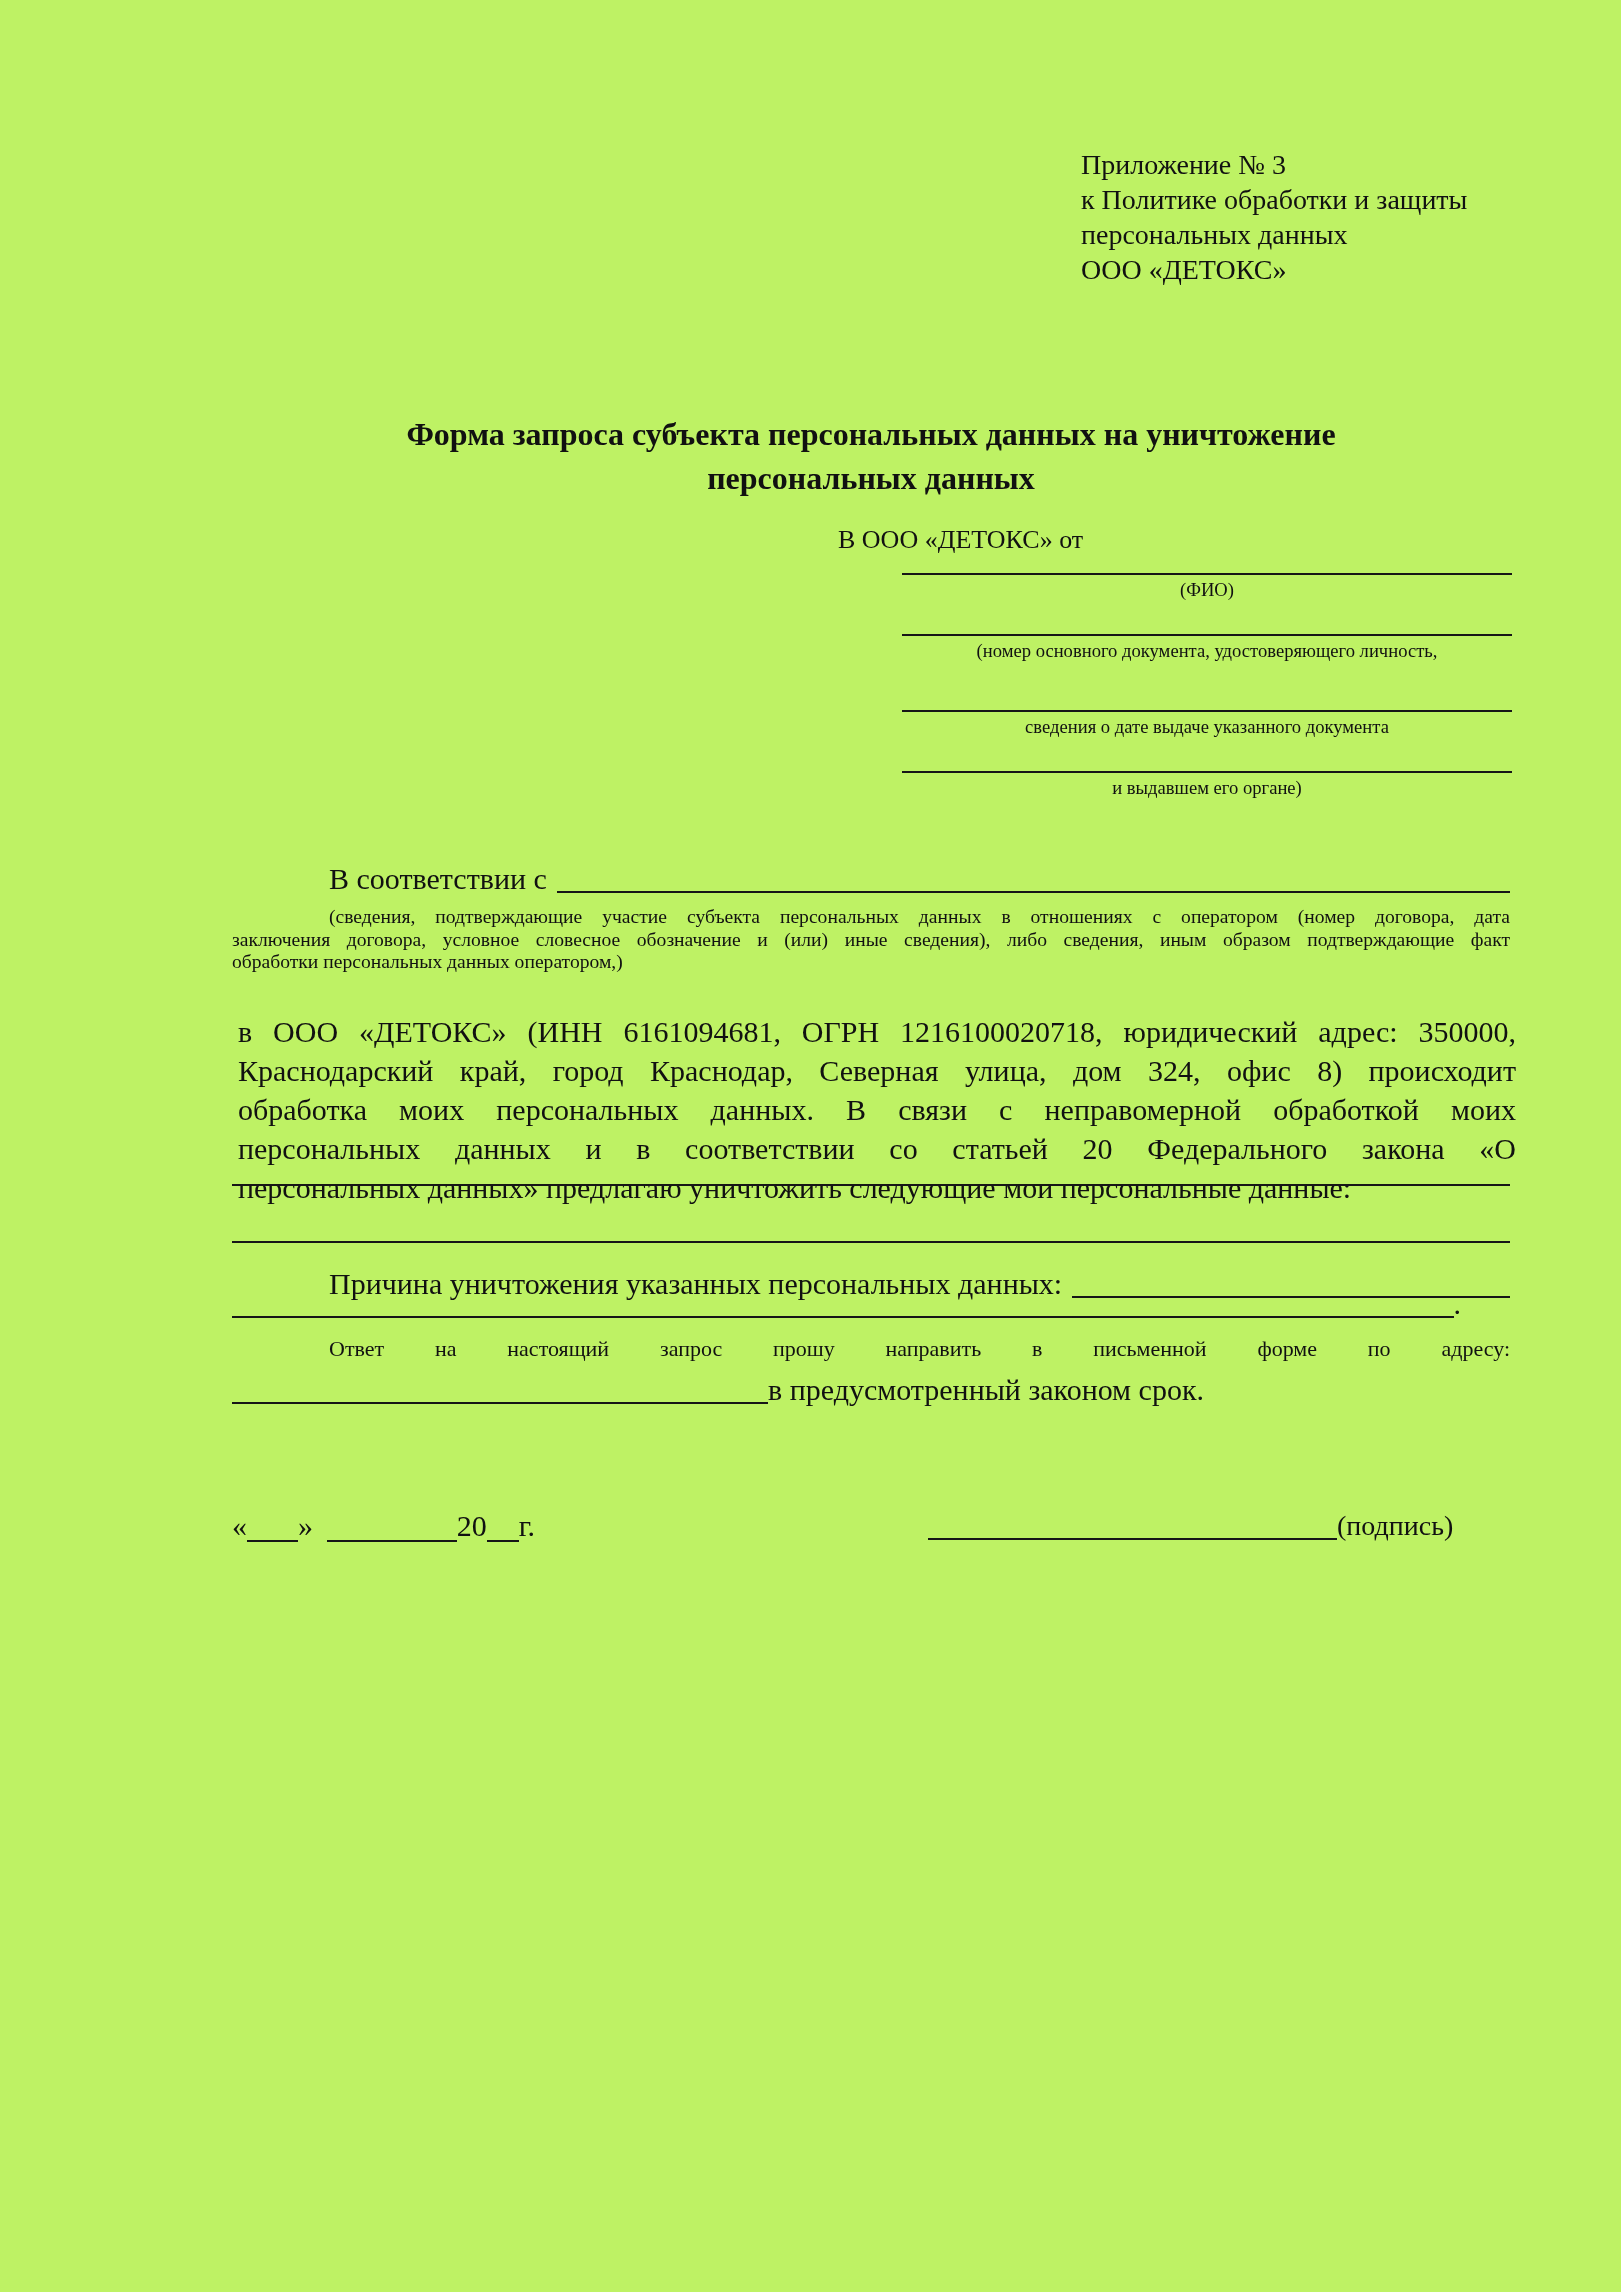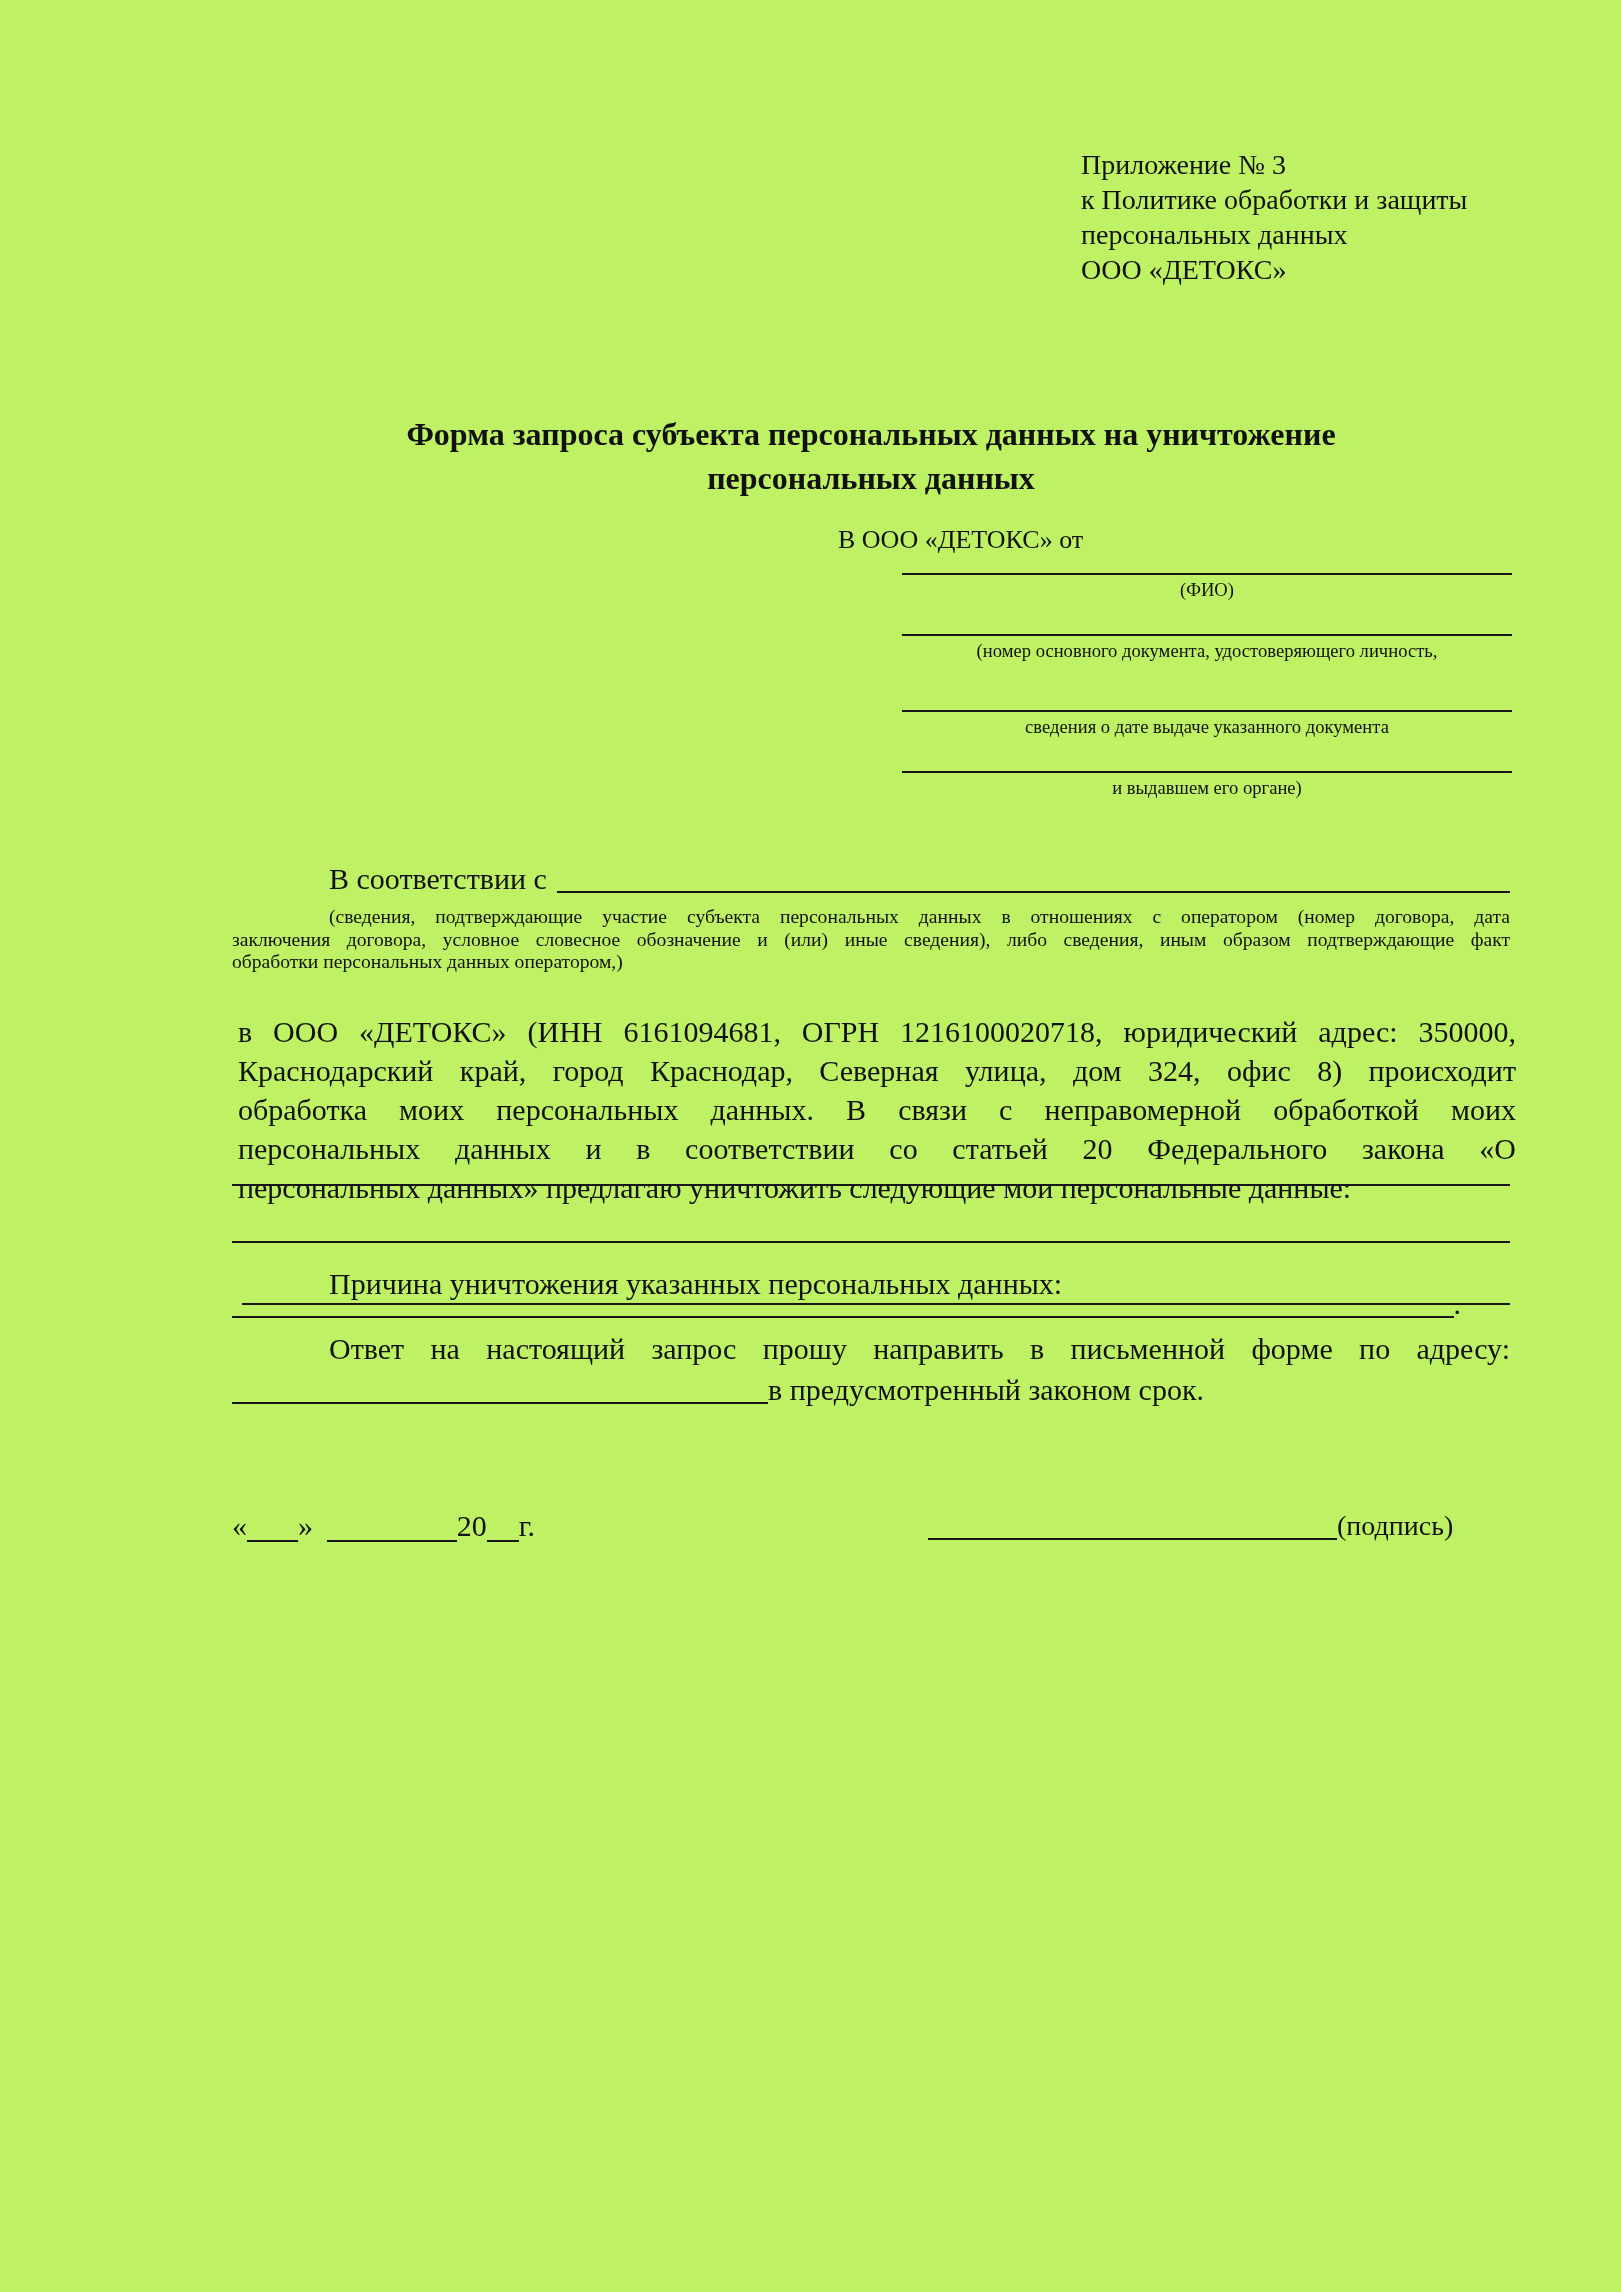--- a/index.html
+++ b/index.html
@@ -39,27 +39,27 @@
 
   .fineprint { left:232px; top:906px; width:1278px; font-size:19.6px; line-height:22.5px; }
   .fineprint .jl { text-align:justify; text-align-last:justify; }
   .fineprint .first { text-indent:97px; }
 
   .bodytext { left:232px; top:1012px; width:1278px; font-size:30px; line-height:39px;margin-left:6px; }
   .bodytext .jl { text-align:justify; text-align-last:justify; }
 
   .blankline { left:232px; width:1278px; border-top:2.9px solid #161616; height:0; }
 
-  .reason { left:232px; top:1264px; width:1278px; font-size:30px; line-height:39px;flex-direction:column; }
+  .reason { left:232px; top:1264px; width:1278px; font-size:30px; line-height:39px; }
   .reason .lbl { padding-left:97px; white-space:nowrap; }
   .reason .fill-line { margin-left:9.8px; }
 
   .periodrow { left:232px; top:1284px; width:1229px; font-size:30px; line-height:39px; }
 
-  .reply1 { left:232px; top:1329px; width:1278px; font-size:30px; line-height:39px;
+  .reply1 { left:232px; top:1329px; width:1278px; font-size:22px; line-height:39px;
             text-indent:97px; text-align:justify; text-align-last:justify; }
   .reply2 { left:232px; top:1370px; width:1278px; font-size:30px; line-height:39px; }
   .reply2 .lead { flex:0 0 536px; border-bottom:2.9px solid #161616; margin-bottom:4.9px; }
   .reply2 .txt { white-space:nowrap; }
 
   .dateline { left:232px; top:1506px; font-size:30px; line-height:39px; white-space:nowrap; }
   .useg { display:inline-block; border-bottom:2.9px solid #161616; height:1em; vertical-align:-5.9px; }
   .u1 { width:51px; } .u2 { width:130px; margin-left:13.7px; } .u3 { width:32px; }
 
   .signature { left:928px; top:1506px; width:549px; font-size:28px; line-height:39px; }

